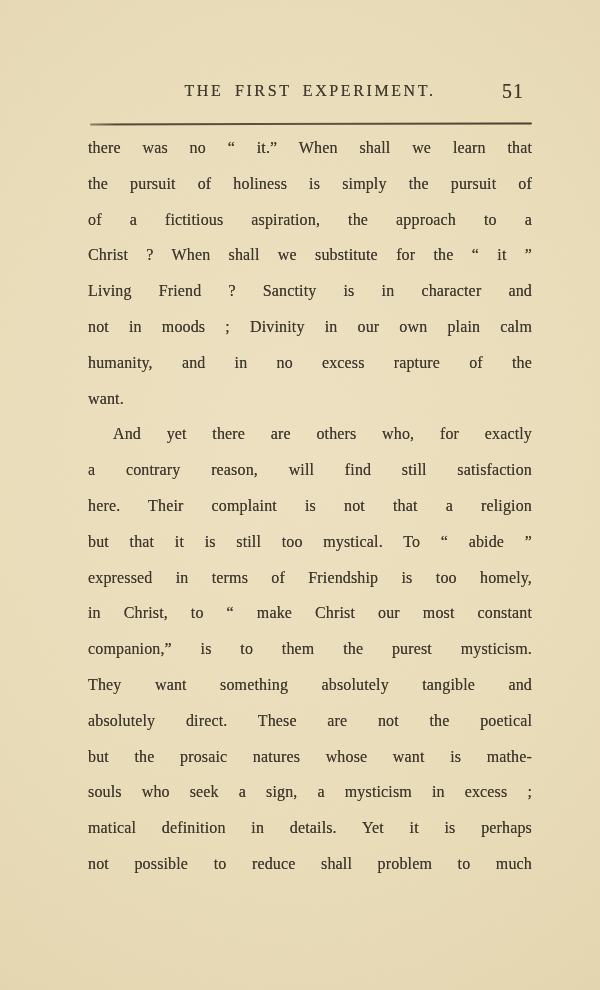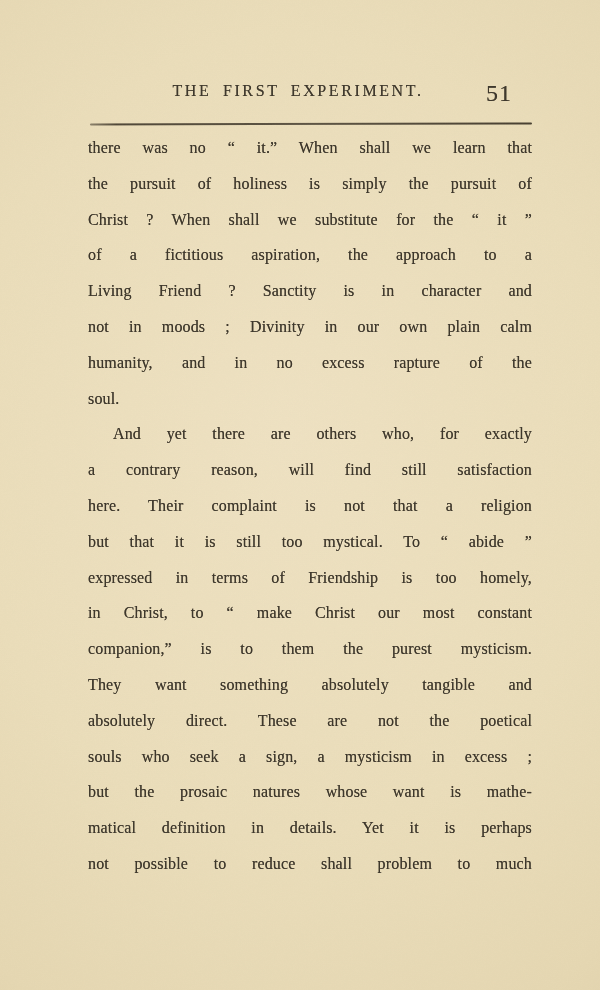--- a/index.html
+++ b/index.html
@@ -25,40 +25,40 @@
   .paper-noise {
     position: absolute;
     inset: 0;
     width: 100%;
     height: 100%;
     pointer-events: none;
     opacity: 0.55;
   }
   .running-head {
     position: absolute;
-    left: 76px;
+    left: 88px;
     top: 82px;
     width: 444px;
     height: 24px;
     text-align: center;
     color: #3c362b;
   }
   .head-title {
     display: inline-block;
     font-size: 16px;
     letter-spacing: 2.6px;
     word-spacing: 5px;
     color: #3c362b;
     text-shadow: 0 0 0.5px rgba(58,50,38,0.65);
   }
   .page-number {
     position: absolute;
     right: 8px;
     top: -2px;
-    font-size: 24px;
+    font-size: 20px;
     letter-spacing: 1px;
     color: #3c362b;
     text-shadow: 0 0 0.5px rgba(58,50,38,0.65);
   }
   .head-rule {
     position: absolute;
     left: 90px;
     top: 123px;
     width: 442px;
     height: 2px;
@@ -100,38 +100,38 @@
   <div class="running-head">
     <span class="head-title">THE FIRST EXPERIMENT.</span>
     <span class="page-number">51</span>
   </div>
 
   <div class="head-rule"></div>
 
   <div class="text-block">
     <div class="line">there was no “ it.”  When shall we learn that</div>
     <div class="line">the pursuit of holiness is simply the pursuit of</div>
+    <div class="line">of a fictitious aspiration, the approach to a</div>
     <div class="line">Christ ?  When shall we substitute for the “ it ”</div>
-    <div class="line">of a fictitious aspiration, the approach to a</div>
     <div class="line">Living Friend ?  Sanctity is in character and</div>
     <div class="line">not in moods ; Divinity in our own plain calm</div>
     <div class="line">humanity, and in no excess rapture of the</div>
-    <div class="line short-last">soul.</div>
+    <div class="line short-last">want.</div>
 
     <div class="line indent">And yet there are others who, for exactly</div>
     <div class="line">a contrary reason, will find still satisfaction</div>
     <div class="line">here.  Their complaint is not that a religion</div>
     <div class="line">but that it is still too mystical.  To “ abide ”</div>
     <div class="line">expressed in terms of Friendship is too homely,</div>
     <div class="line">in Christ, to “ make Christ our most constant</div>
     <div class="line">companion,” is to them the purest mysticism.</div>
     <div class="line">They want something absolutely tangible and</div>
     <div class="line">absolutely direct.  These are not the poetical</div>
+    <div class="line">but the prosaic natures whose want is mathe-</div>
     <div class="line">souls who seek a sign, a mysticism in excess ;</div>
-    <div class="line">but the prosaic natures whose want is mathe-</div>
     <div class="line">matical definition in details.  Yet it is perhaps</div>
     <div class="line">not possible to reduce shall problem to much</div>
   </div>
 
   <svg class="paper-noise" xmlns="http://www.w3.org/2000/svg" width="600" height="990">
     <filter id="grain">
       <feTurbulence type="fractalNoise" baseFrequency="0.9" numOctaves="2" seed="7" stitchTiles="stitch"></feTurbulence>
       <feColorMatrix type="matrix" values="0 0 0 0 0.55  0 0 0 0 0.48  0 0 0 0 0.33  0 0 0 0.07 0"></feColorMatrix>
     </filter>
     <rect width="600" height="990" filter="url(#grain)"></rect>

